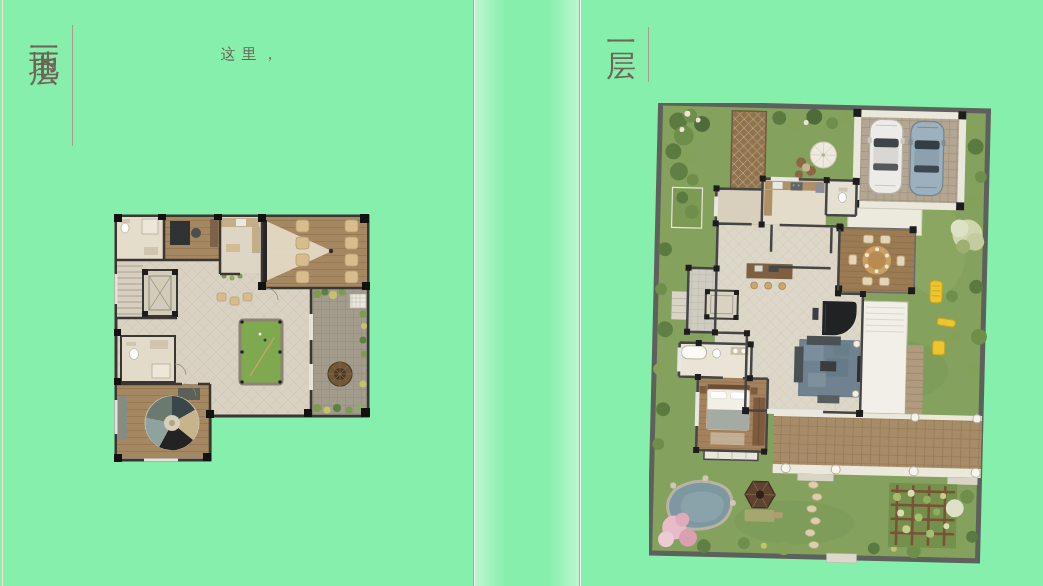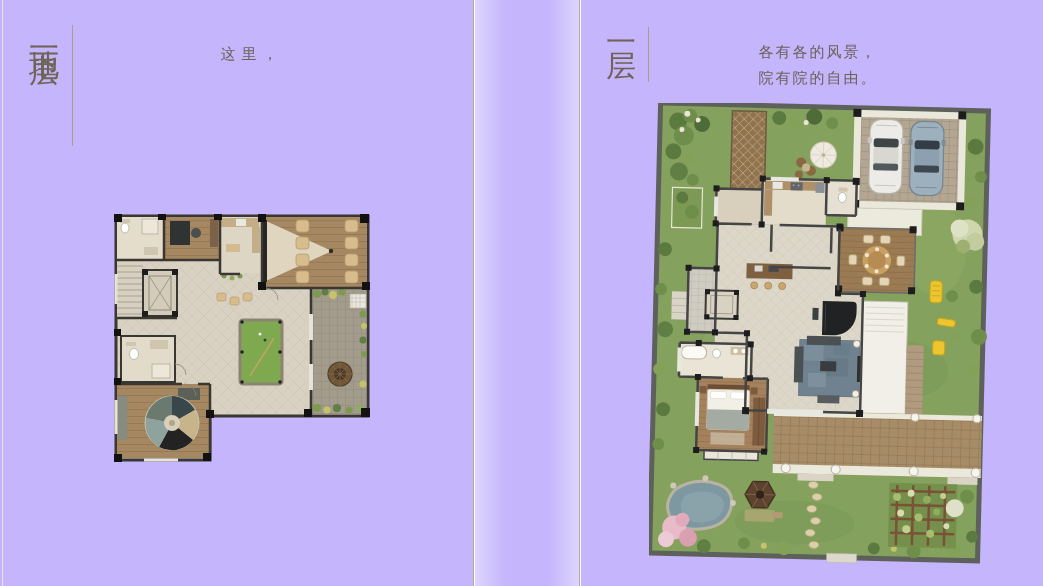--- a/index.html
+++ b/index.html
@@ -1,18 +1,18 @@
 <!DOCTYPE html>
 <html><head>
 <meta charset="utf-8">
 <style>
   html,body{margin:0;padding:0;background:#fdf4e7;}
   .page{
     position:relative;width:1043px;height:586px;overflow:hidden;
-    background:#c4b5fd;
+    background:#86efac;
     font-family:Liberation Serif, serif;
   }
   .edge-line{position:absolute;left:2px;top:0;width:1px;height:586px;background:#efe3d0;}
   .divider{position:absolute;top:0;height:586px;width:2px;
     background:linear-gradient(to right,#b2a798 0,#b2a798 50%,#fffef7 50%,#fffef7 100%);}
   .divider.d1{left:473px;}
   .divider.d2{left:579px;}
   .spine-glow{position:absolute;top:0;left:475px;width:104px;height:586px;
     background:linear-gradient(to right,rgba(255,255,252,.45),rgba(255,255,252,0) 30%,rgba(255,255,252,0) 70%,rgba(255,255,252,.45));}
   .v-title{
@@ -219,24 +219,20 @@
       <rect x="92" y="196" width="8" height="8"></rect>
         <rect x="0" y="115" width="7" height="7"></rect>
       <rect x="0" y="164" width="7" height="7"></rect>
         <rect x="0" y="240" width="8" height="8"></rect>
         <rect x="89" y="239" width="8" height="8"></rect>
     </g>
   </svg>
 
   <div class="v-title right">一层</div>
   <div class="title-rule right"></div>
-  <div class="slogan right">
-    <div>各有各的风景，</div>
-    <div>院有院的自由。</div>
-  </div>
 
   <svg class="plan first" width="342" height="462" viewBox="0 0 342 462">
     <defs>
       <pattern id="latticeF" width="9" height="9" patternUnits="userSpaceOnUse">
         <rect width="9" height="9" fill="#8e7350"></rect>
         <path d="M0 9 L9 0 M0 0 L9 9" stroke="#bd9e72" stroke-width="1"></path>
       </pattern>
       <pattern id="pavG" width="8" height="8" patternUnits="userSpaceOnUse">
         <rect width="8" height="8" fill="#b3a793"></rect>
         <path d="M0 7.5 H8 M7.5 0 V8" stroke="#a1937d" stroke-width="0.8"></path>

